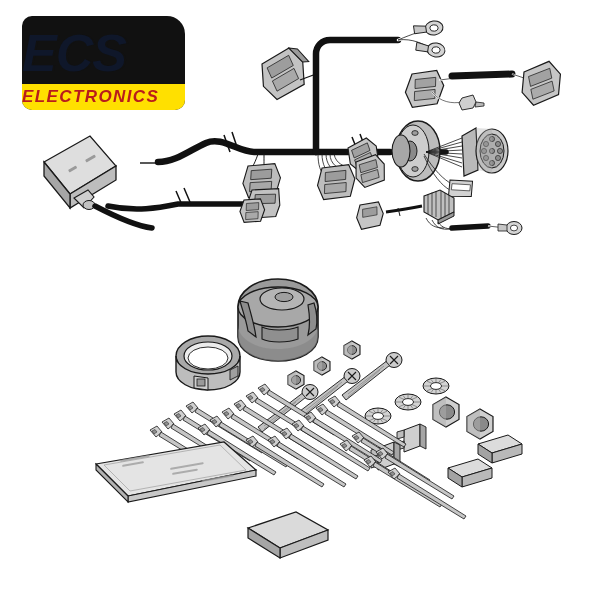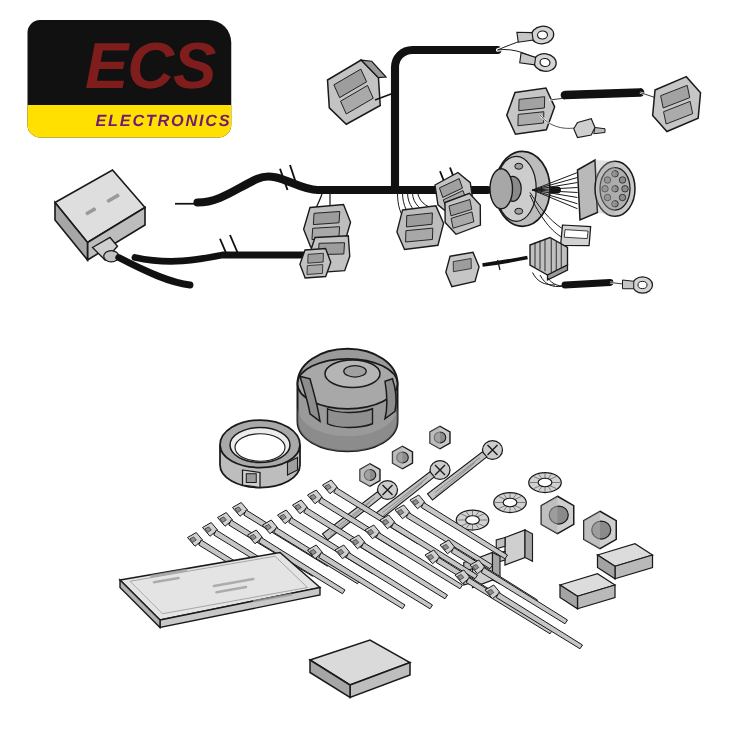--- a/index.html
+++ b/index.html
@@ -13,44 +13,44 @@
   #stage{position:absolute;left:0;top:0;width:600px;height:600px;}
   #stage svg{display:block;width:600px;height:600px;}
   .logo-wrap{position:absolute;left:22px;top:16px;width:163px;height:94px;}
   .logo-black{
     position:absolute;left:0;top:0;width:163px;height:94px;
     background:#111111;
     border-radius:10px 18px 10px 10px;
   }
   .logo-ecs{
     position:absolute;left:0;top:6px;width:150px;height:62px;
-    color:#7f1d1d;
+    color:#0f172a;
     font-family:"Liberation Sans", sans-serif;
     font-weight:bold;
     font-style:italic;
     font-size:52px;
     letter-spacing:-1px;
-    text-align:right;
+    text-align:left;
     line-height:62px;
     text-shadow:2px 0 0 #111;
   }
   .logo-bar{
     position:absolute;left:0;bottom:0;width:163px;height:26px;
     background:#FFE000;
     border-radius:0 0 10px 10px;
   }
   .logo-el{
     position:absolute;left:0;top:0;width:163px;height:26px;
-    color:#701a75;
+    color:#b91c1c;
     font-family:"Liberation Sans", sans-serif;
     font-weight:bold;
     font-style:italic;
-    font-size:13px;
+    font-size:17px;
     letter-spacing:1.4px;
-    text-align:right;
+    text-align:left;
     line-height:26px;
   }
 </style>
 </head>
 <body>
 
 <div id="stage">
 <svg viewBox="0 0 600 600" xmlns="http://www.w3.org/2000/svg">
   <defs>
     <g id="conn-a">

